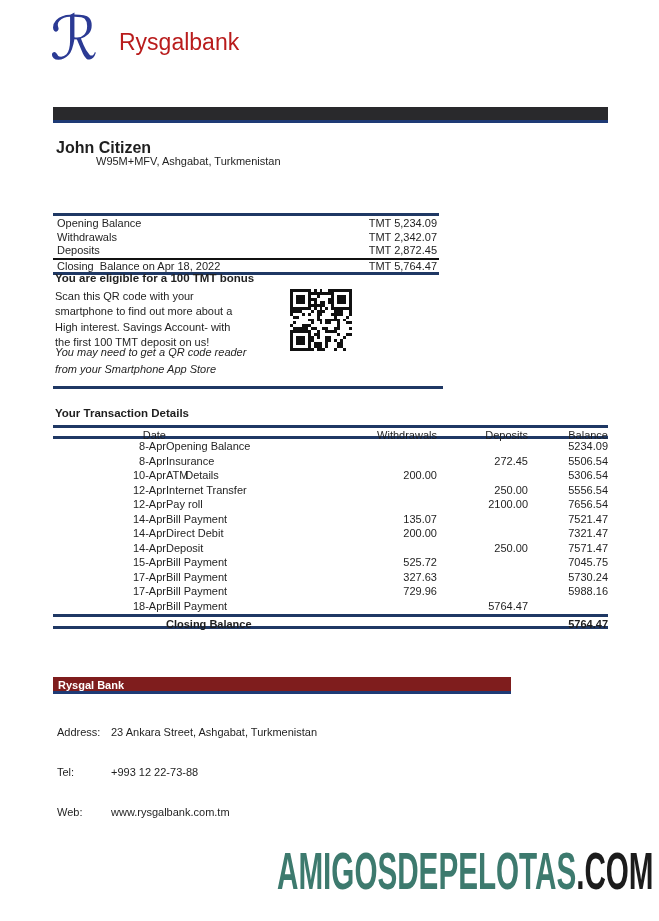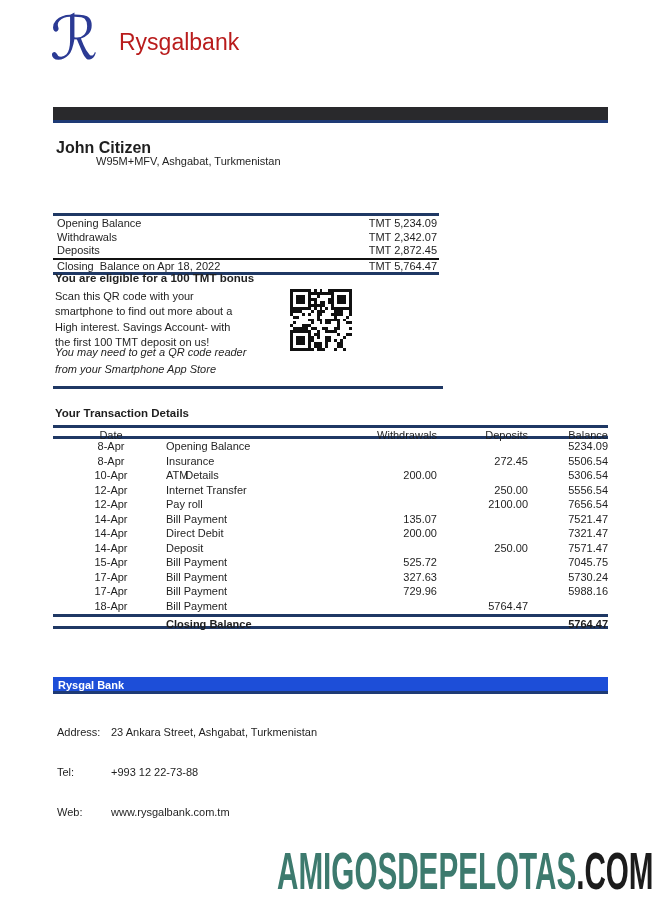--- a/index.html
+++ b/index.html
@@ -34,28 +34,28 @@
   .bonus-note { position:absolute; left:55px; top:344px; font-size:11px; font-style:italic; line-height:16.5px; }
   .section-line { position:absolute; left:53px; top:386px; width:390px; height:3px; background:#1f3864; }
 
   
   .tx-title { position:absolute; left:55px; top:407px; font-size:11.5px; font-weight:bold; }
   .tx-table { position:absolute; left:53px; top:425px; width:555px; }
   .tx-grid { display:grid; grid-template-columns:113px 72px 199px 91px 80px; font-size:11px; }
   .tx-head { height:14px; line-height:14px; border-top:3px solid #1f3864; border-bottom:3px solid #1f3864; }
   .tx-head > span { overflow:visible; white-space:nowrap; }
   .tx-row { height:14.55px; line-height:14.55px; }
-  .c-date { text-align:center; padding-left:3px; white-space:nowrap; }
+  .c-date { text-align:right; padding-left:3px; white-space:nowrap; }
   .c-details { text-align:left; white-space:nowrap; }
   .tx-head .c-details { text-align:center;margin-top:40px; }
   .c-wd, .c-dep, .c-bal { text-align:right; white-space:nowrap; }
   .tx-close { height:15px; line-height:15px; border-top:3px solid #1f3864; border-bottom:3px solid #1f3864; font-weight:bold; }
 
   
-  .footer-bar { position:absolute; left:53px; top:677px; width:555px; height:17px; background:#1d4ed8;
+  .footer-bar { position:absolute; left:53px; top:677px; width:458px; height:17px; background:#7f1d1d;
                 border-bottom:3px solid #1e3a75; color:#fff; font-size:11px; font-weight:bold; line-height:16px; padding-left:5px; }
   .footer-rows { position:absolute; left:53px; top:700px; width:555px; font-size:11px; }
   .f-row { display:flex; height:16px; line-height:16px;margin-top:24px; }
   .f-label { width:58px; padding-left:4px; }
   .f-value { }
 
   
   .watermark { position:absolute; left:277px; top:845px; font-size:52px; font-weight:bold; line-height:1;
                white-space:nowrap; transform:scaleX(0.57); transform-origin:left top; letter-spacing:0px; }
   .wm-main { color:#3d7a6e; }

